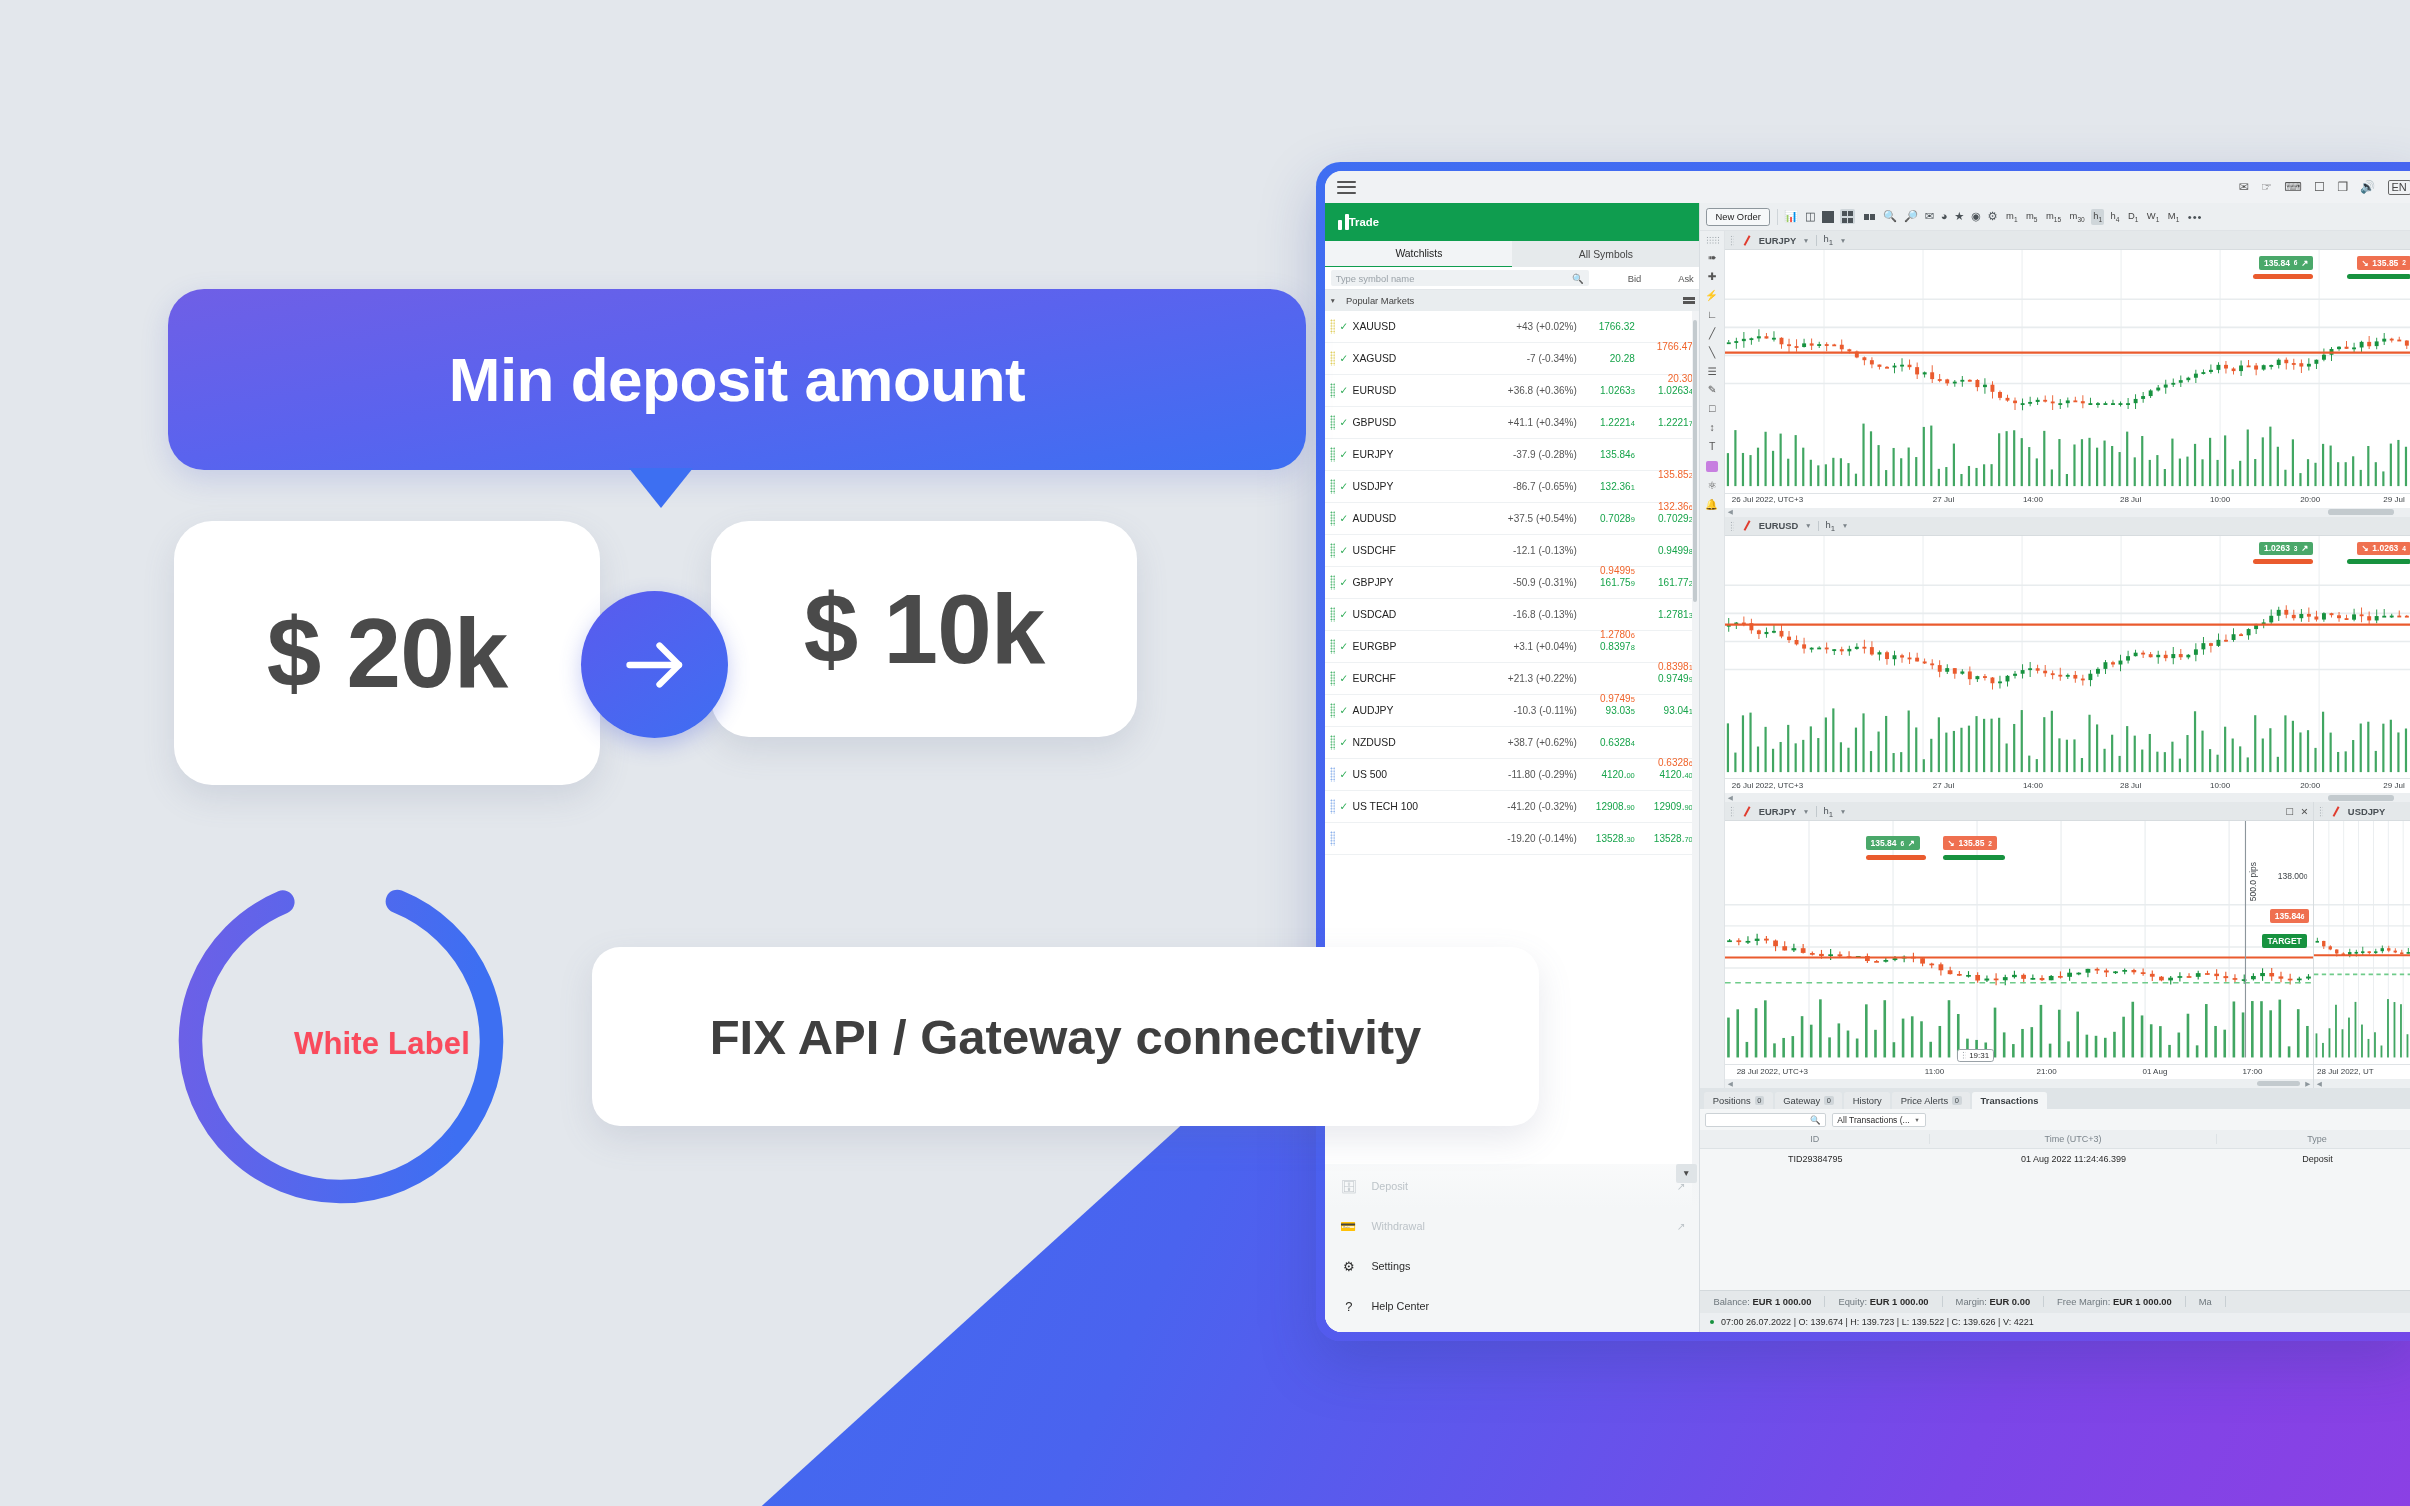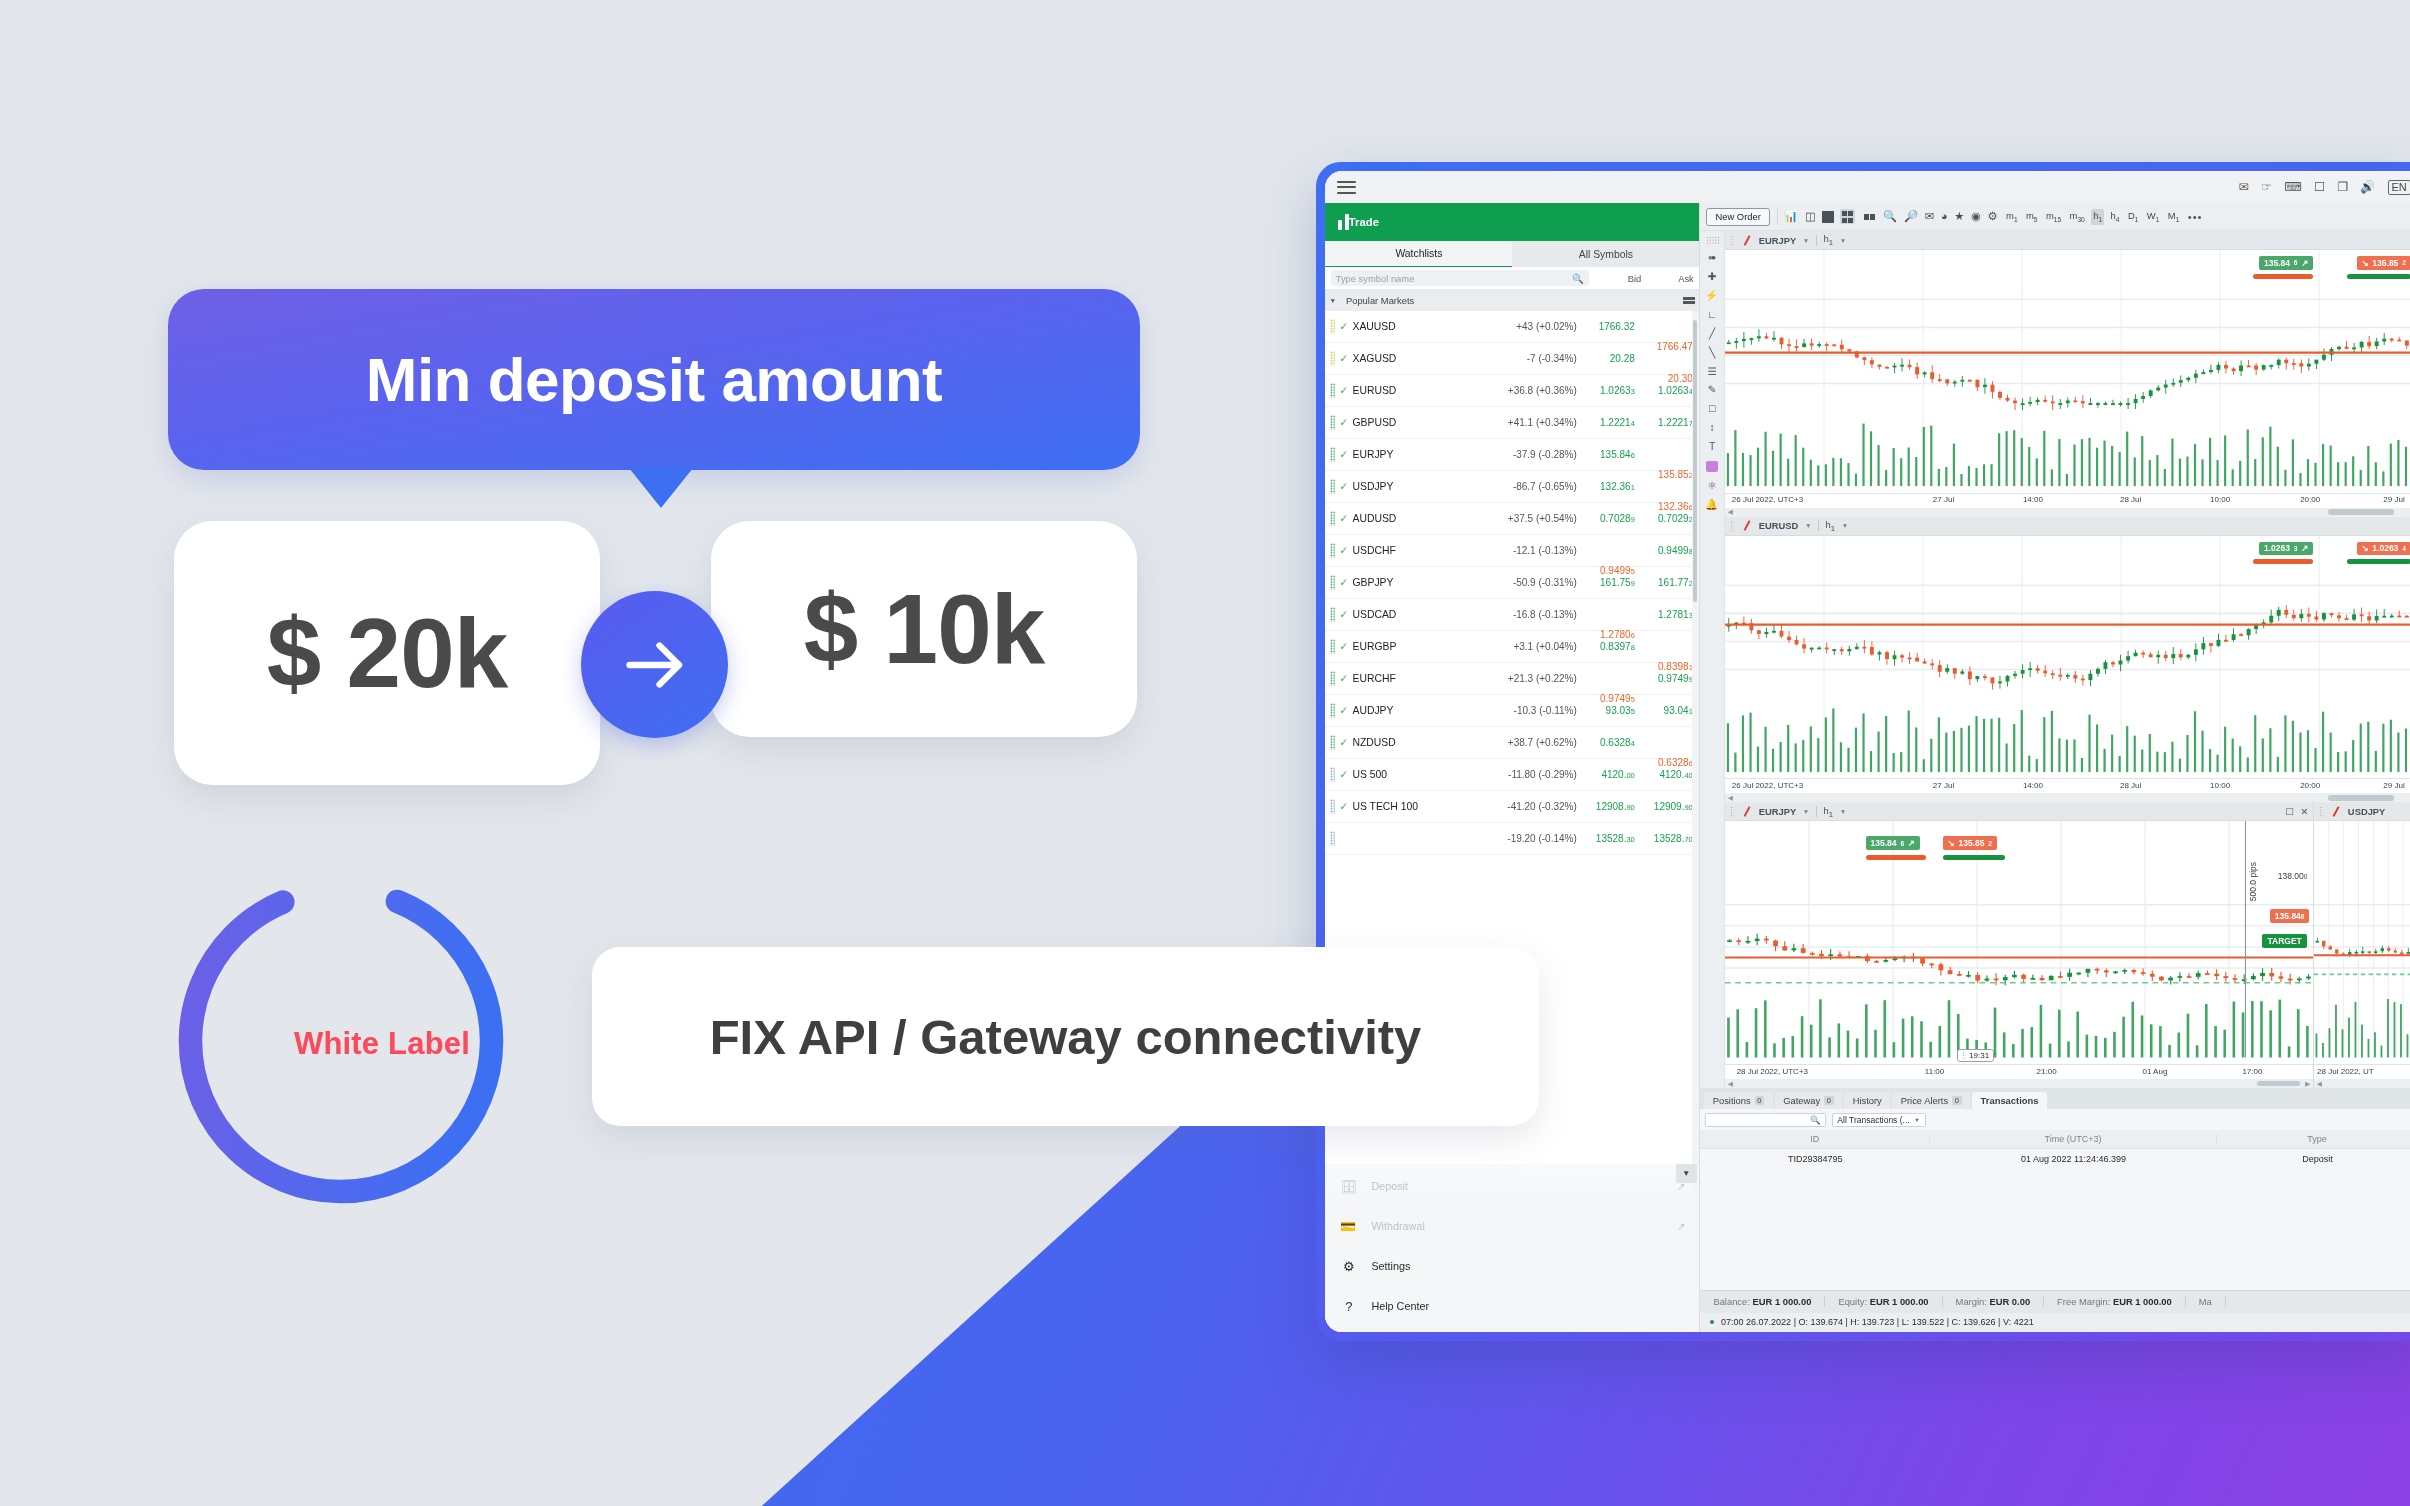--- a/index.html
+++ b/index.html
@@ -19,21 +19,21 @@
     position:absolute; right:-56px; bottom:-75px;
     width:1789px; height:942px;
     background:linear-gradient(115deg,#3b6ff0 0%,#4a63ef 35%,#7b46e8 75%,#8e3fe3 100%);
     clip-path:polygon(58% 0%, 100% 0%, 100% 100%, 0% 100%);
   }
 
   
   .promo { position:absolute; z-index:6; }
 
   #badge {
-    left:168px; top:289px; width:972px; height:181px;
+    left:168px; top:289px; width:1138px; height:181px;
     border-radius:36px;
     background:linear-gradient(170deg,#6f5fe6 0%,#5a63ee 45%,#3d6ff2 100%);
     display:flex; align-items:center; justify-content:center;
     box-shadow:0 9.4px 28px rgba(70,90,200,.18);
   }
   #badge .txt {
     color:#fff; font-size:62px; font-weight:bold; letter-spacing:-0.5px;
   }
   #badge-tail {
     position:absolute; z-index:6; left:629px; top:468px;

